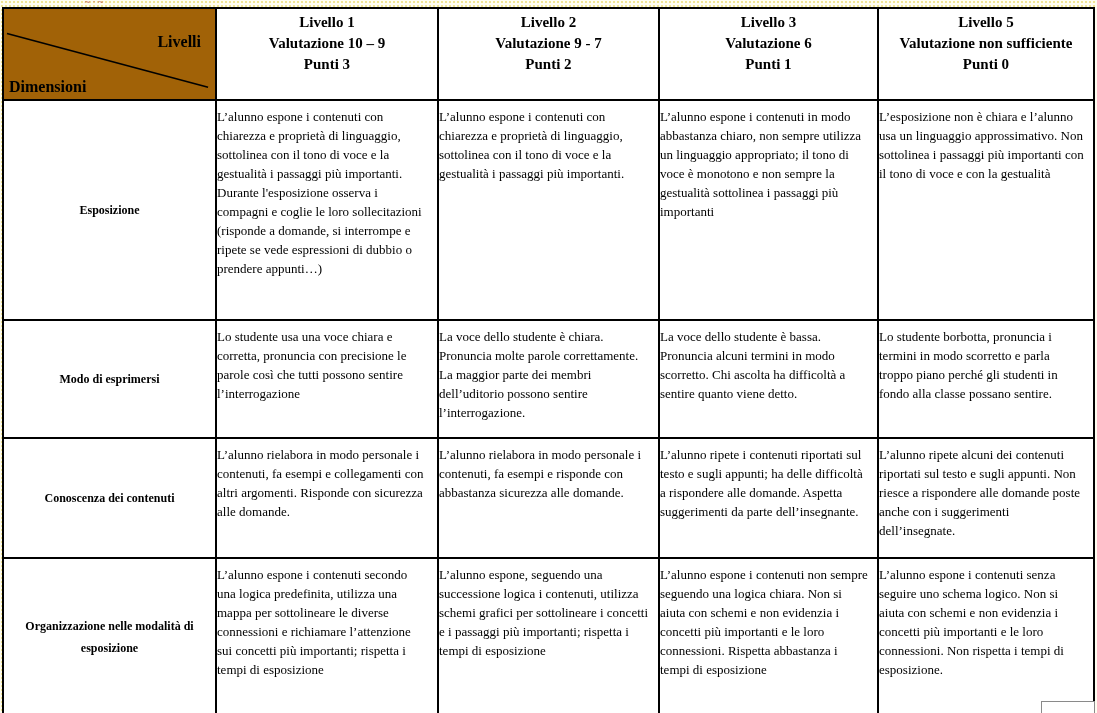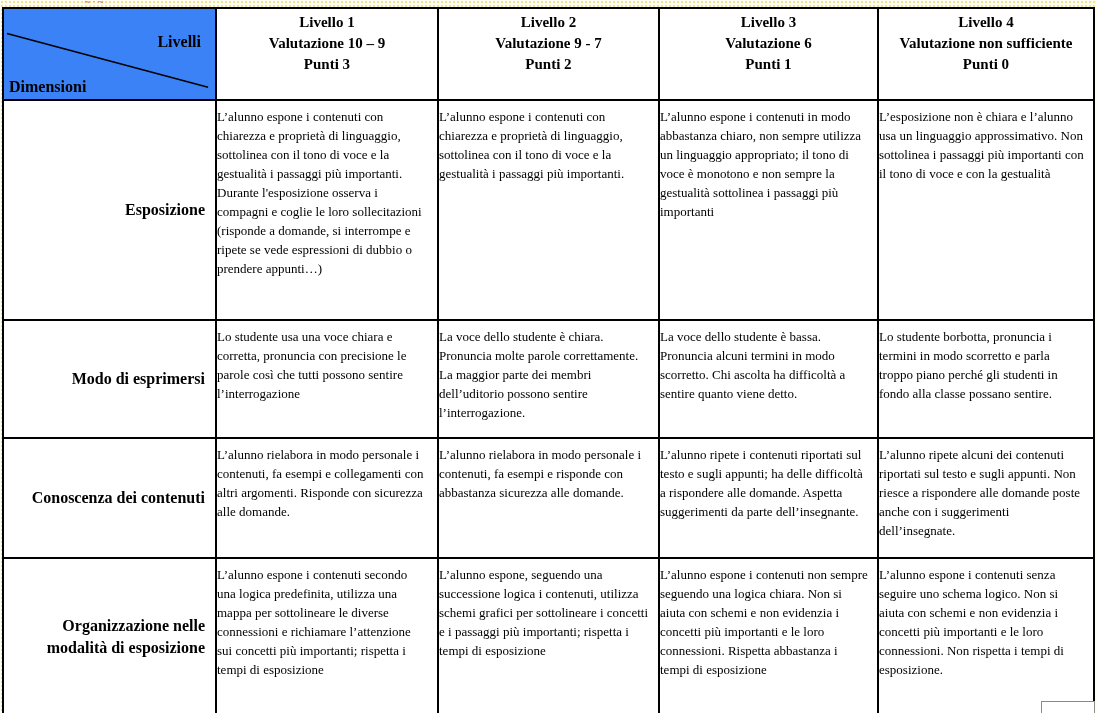--- a/index.html
+++ b/index.html
@@ -19,26 +19,26 @@
   table.rubric{
     position:absolute;left:2px;top:7px;z-index:1;
     width:1091px;border-collapse:collapse;table-layout:fixed;
     background:#ffffff;
   }
   th,td{border:2px solid #000;box-sizing:border-box;}
   thead th.level-th{
     font-weight:bold;font-size:15px;text-align:center;vertical-align:top;
     padding-top:3px;line-height:21px;height:92px;
   }
-  th.corner{position:relative;height:92px;background:#3b82f6;}
+  th.corner{position:relative;height:92px;background:#a16207;}
   .corner svg.diag{position:absolute;left:0;top:0;width:100%;height:100%;}
   .corner-top{position:absolute;top:24px;right:14px;font-weight:bold;font-size:16px;}
   .corner-bottom{position:absolute;bottom:3px;left:5px;font-weight:bold;font-size:16px;}
   th.dim-th{
-    font-weight:bold;font-size:16px;text-align:right;vertical-align:middle;
+    font-weight:bold;font-size:12px;text-align:center;vertical-align:middle;
     padding:0 10px;line-height:22px;
   }
   td.body-td{
     font-size:13px;line-height:19px;vertical-align:top;text-align:left;
     padding:6px 8px 0 0;
   }
   tbody tr:nth-child(1){height:220px;}
   tbody tr:nth-child(2){height:118px;}
   tbody tr:nth-child(3){height:120px;}
   tbody tr:nth-child(4){height:158px;}
@@ -78,21 +78,21 @@
           <div>Livello 2</div>
           <div>Valutazione 9 - 7</div>
           <div>Punti 2</div>
         </th>
         <th class="level-th">
           <div>Livello 3</div>
           <div>Valutazione 6</div>
           <div>Punti 1</div>
         </th>
         <th class="level-th">
-          <div>Livello 4</div>
+          <div>Livello 5</div>
           <div>Valutazione non sufficiente</div>
           <div>Punti 0</div>
         </th>
       </tr>
   </thead>
   <tbody id="rubric-body">
       <tr>
         <th class="dim-th">Esposizione</th>
         <td class="body-td">L’alunno espone i contenuti con chiarezza e proprietà di linguaggio, sottolinea con il tono di voce e la gestualità i passaggi più importanti. Durante l'esposizione osserva i compagni e coglie le loro sollecitazioni (risponde a domande, si interrompe e ripete se vede espressioni di dubbio o prendere appunti…)</td>
         <td class="body-td">L’alunno espone i contenuti con chiarezza e proprietà di linguaggio, sottolinea con il tono di voce e la gestualità i passaggi più importanti.</td>

